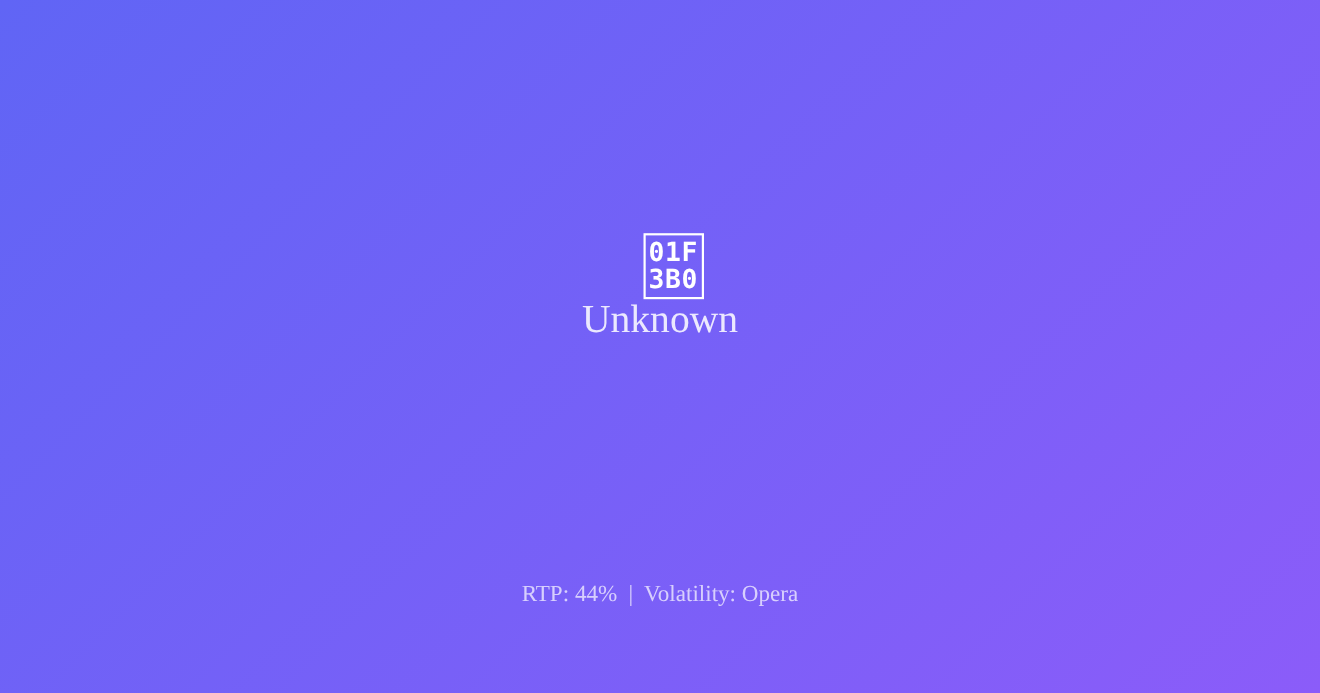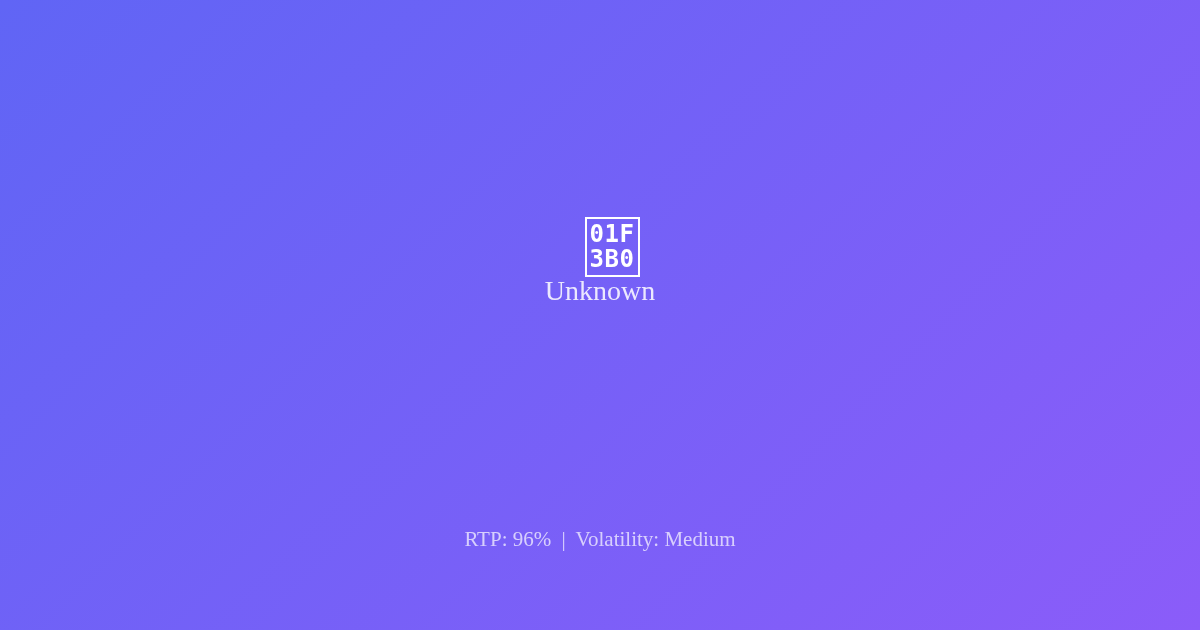--- a/index.html
+++ b/index.html
@@ -80,21 +80,21 @@
     font-family: "Liberation Serif", "DejaVu Serif", serif;
     font-size: 72px;
     font-weight: 700;
     line-height: 1.05;
     color: #ffffff;
     letter-spacing: 0px;
   }
 
   #subtitle {
     font-family: "Liberation Serif", "DejaVu Serif", serif;
-    font-size: 28px;
+    font-size: 36px;
     font-weight: 400;
     line-height: 1.1;
     color: rgba(255, 255, 255, 0.86);
   }
 
   
   #meta-line {
     position: absolute;
     left: 0;
     right: 0;
@@ -127,19 +127,19 @@
 
 
     </div>
 
     <div id="subtitle">Unknown</div>
 
   </div>
 
   <div id="meta-line">
     <span>RTP:</span>
-    <span>96%</span>
+    <span>44%</span>
     <span class="sep">|</span>
     <span>Volatility:</span>
-    <span>Medium</span>
+    <span>Opera</span>
   </div>
 
 </div>
 
 </body></html>

